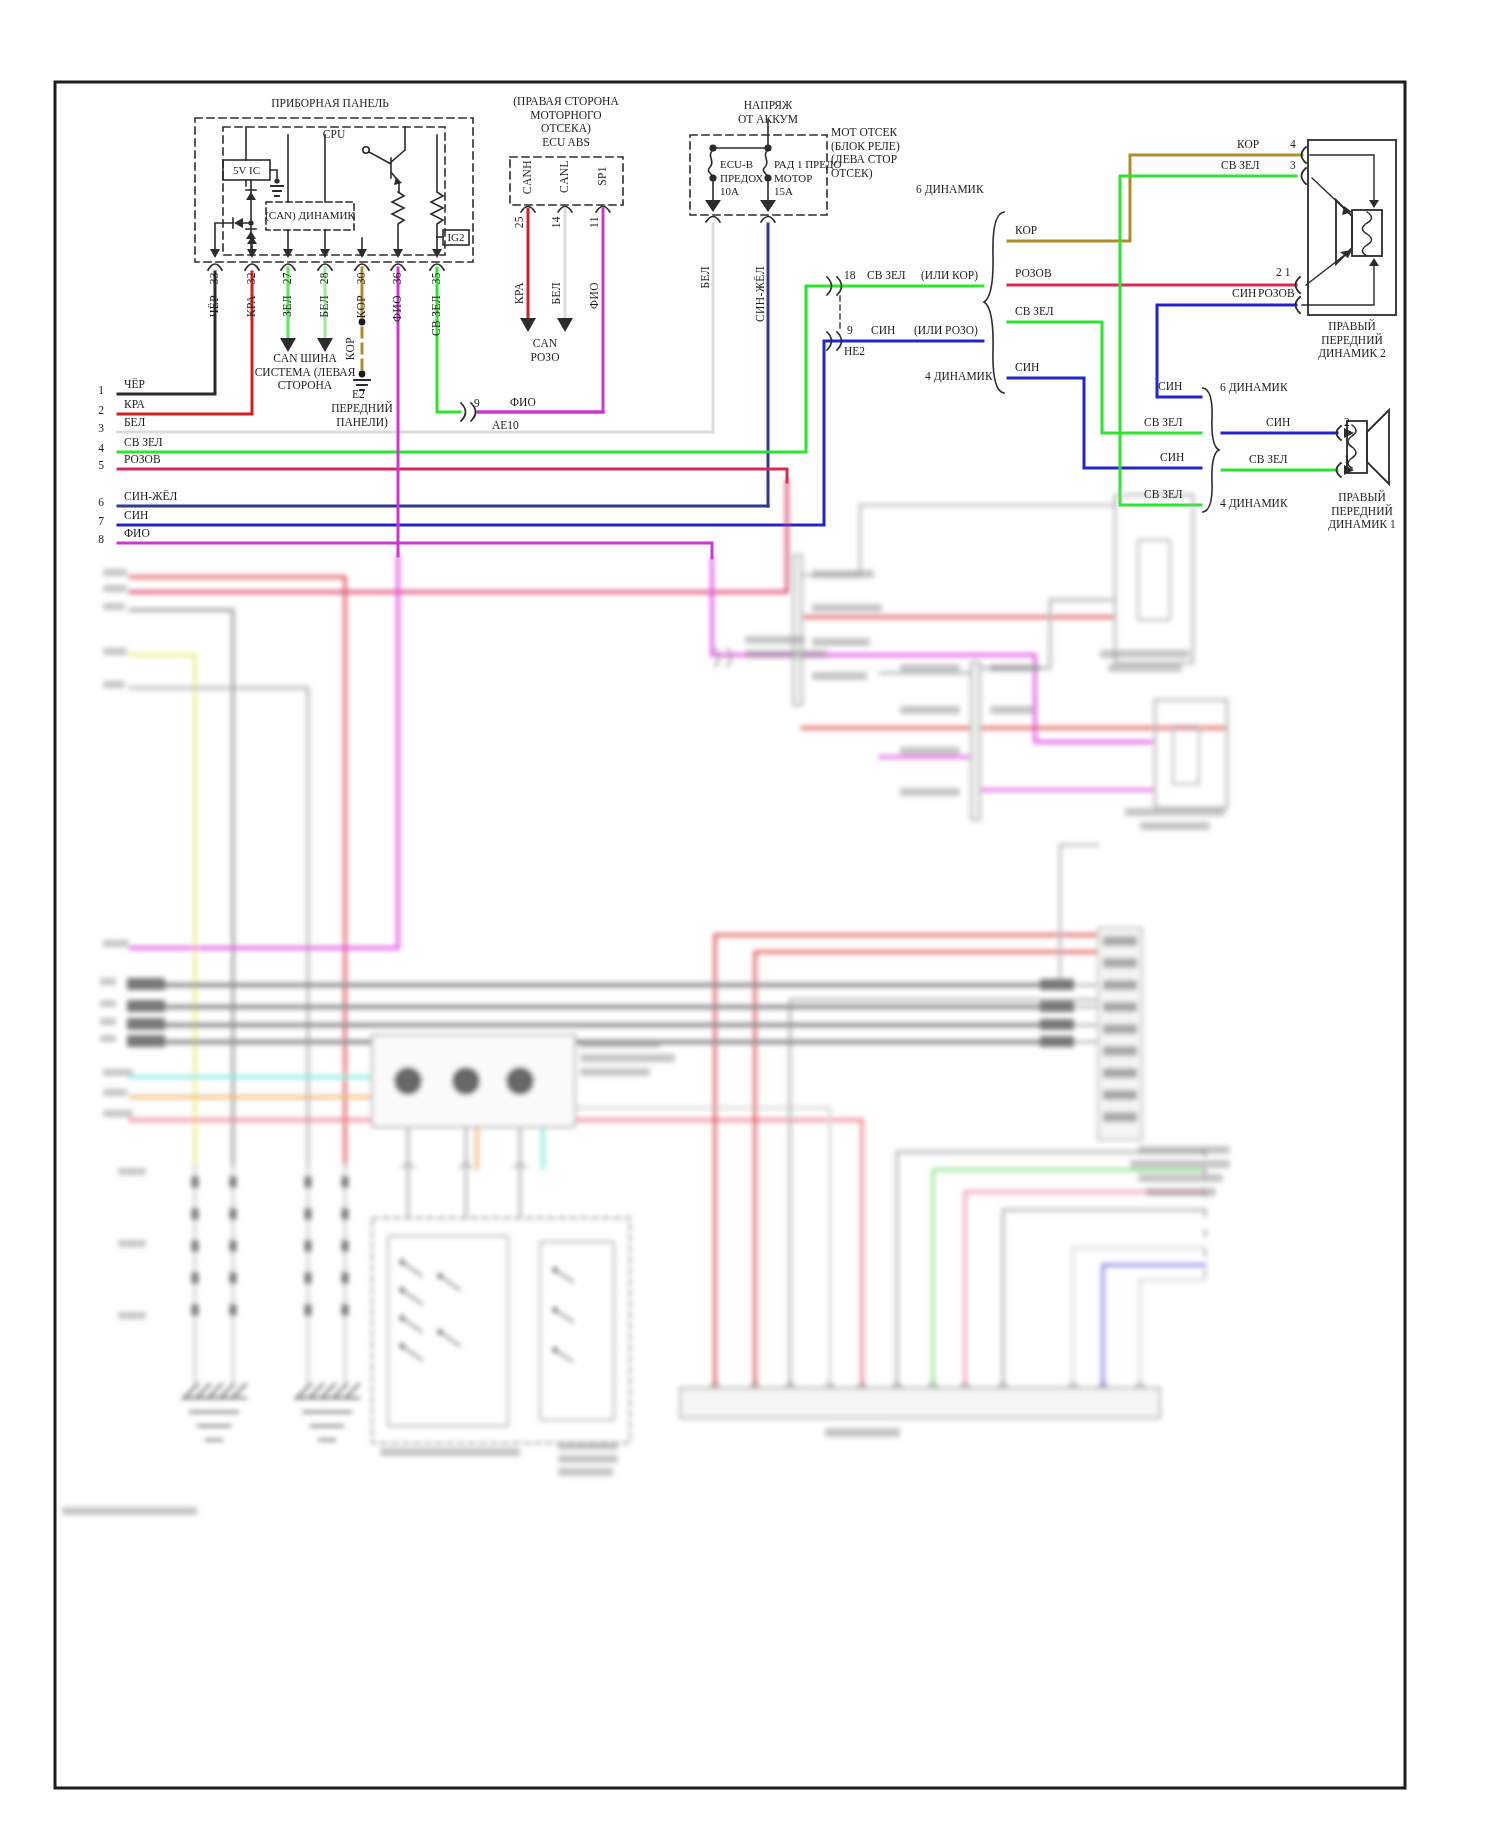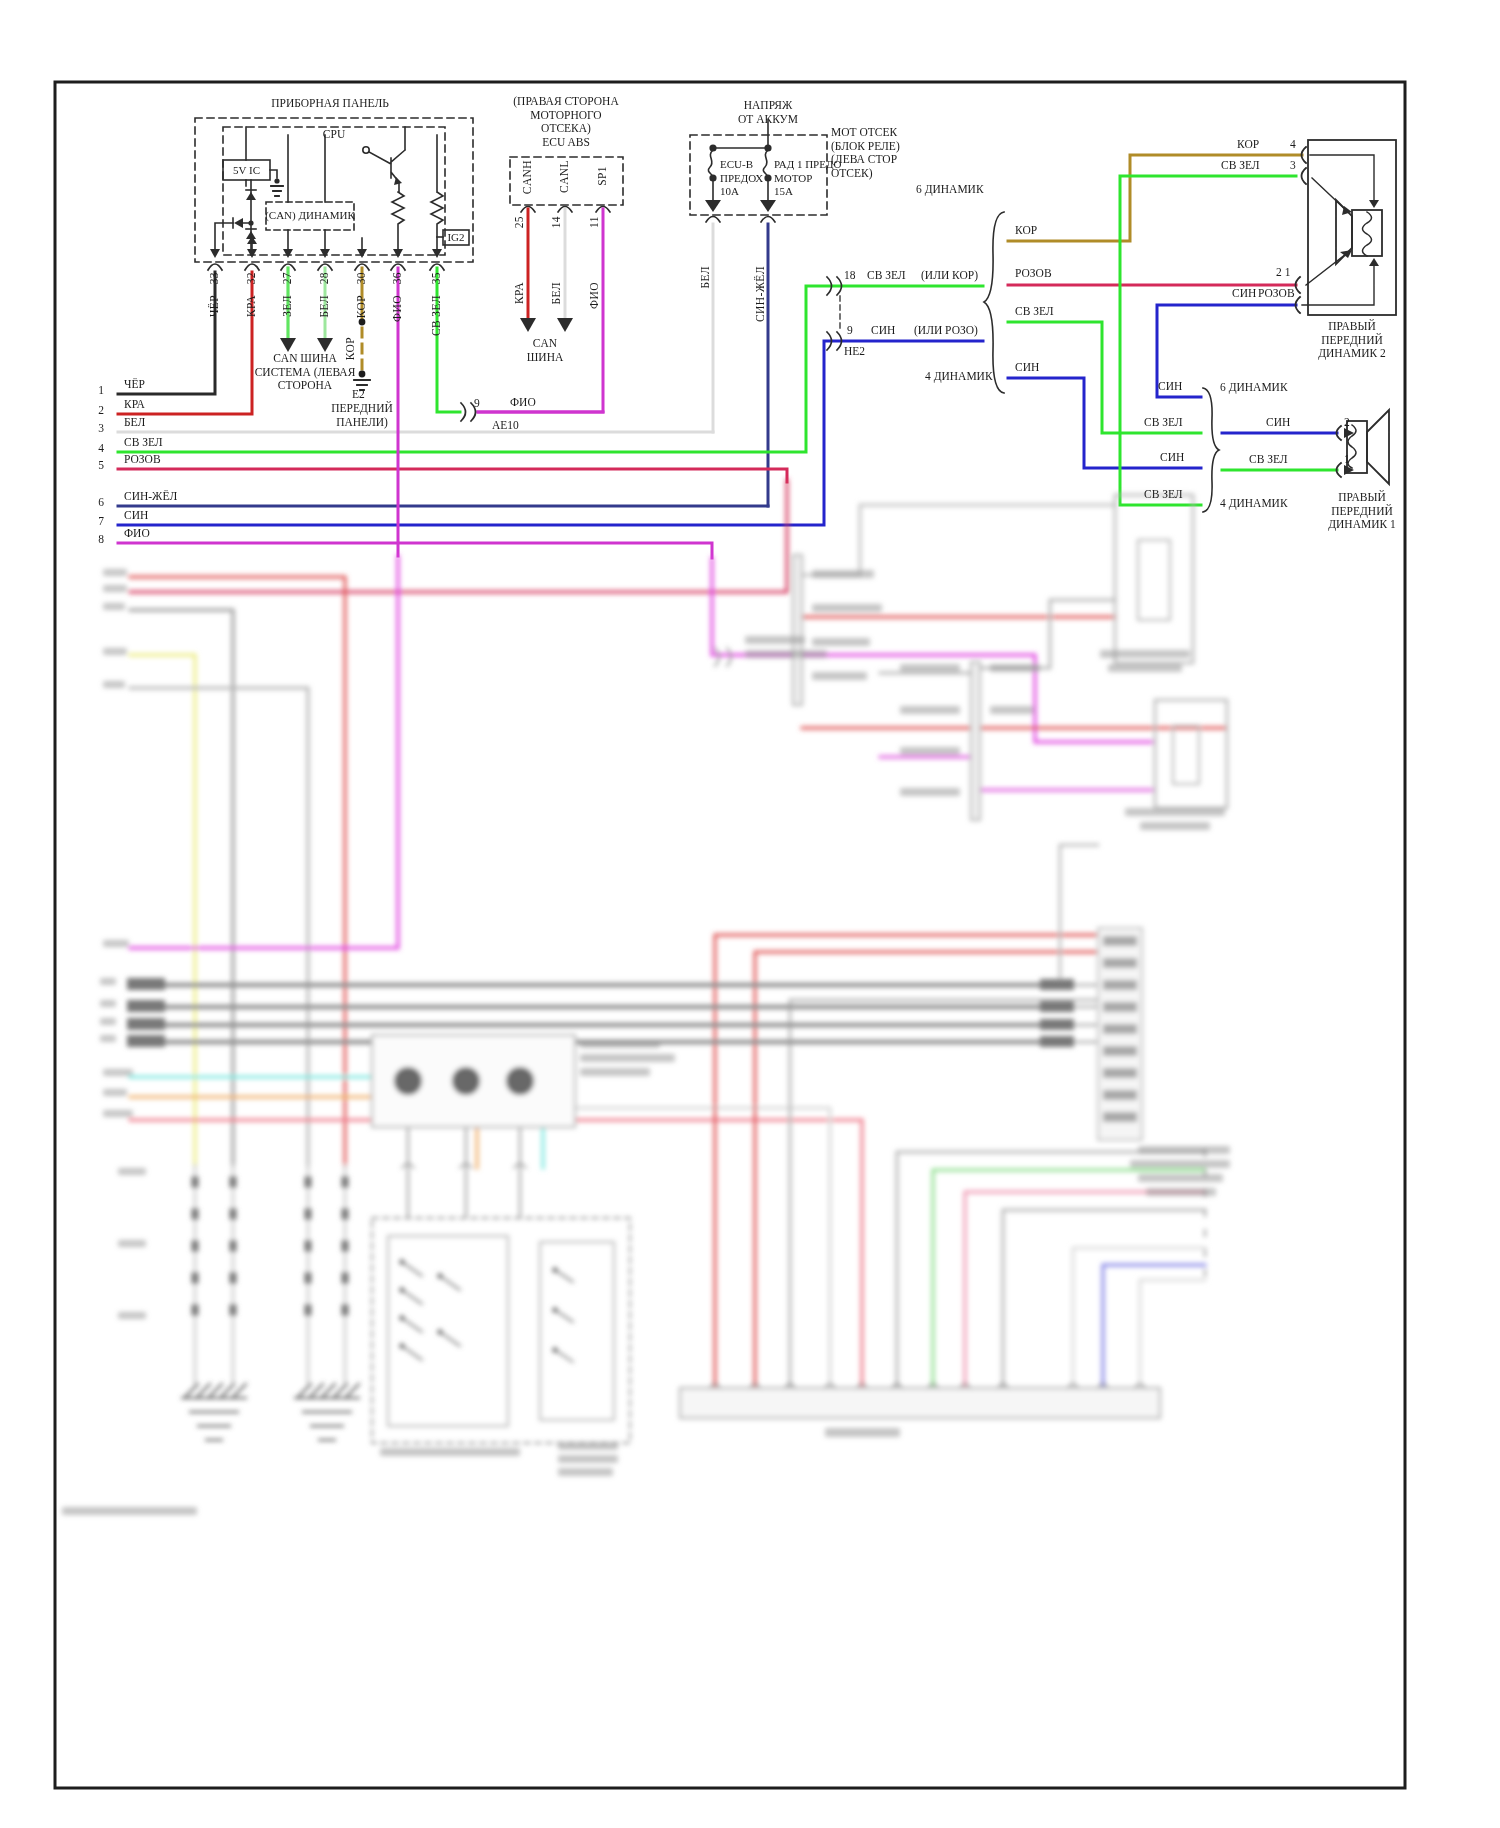--- a/index.html
+++ b/index.html
@@ -406,21 +406,21 @@
 <div class="v" style="left:558px;top:160px">CANL</div>
 <div class="v" style="left:596px;top:166px">SP1</div>
 <div class="v" style="left:513px;top:216px">25</div>
 <div class="v" style="left:550px;top:216px">14</div>
 <div class="v" style="left:588px;top:216px">11</div>
 <div class="v" style="left:513px;top:282px">КРА</div>
 <div class="v" style="left:550px;top:282px">БЕЛ</div>
 <div class="v" style="left:588px;top:282px">ФИО</div>
 <div class="lbl c" style="left:513px;top:337px;width:64px">
   <div>CAN</div>
-  <div>ШИНА</div>
+  <div>РОЗО</div>
 </div>
 
 <div class="lbl c" style="left:714px;top:99px;width:108px">
   <div>НАПРЯЖ</div>
   <div>ОТ АККУМ</div>
 </div>
 <div class="lbl sm" style="left:720px;top:158px">
   <div>ECU-B</div>
   <div>ПРЕДОХ</div>
   <div>10А</div>

